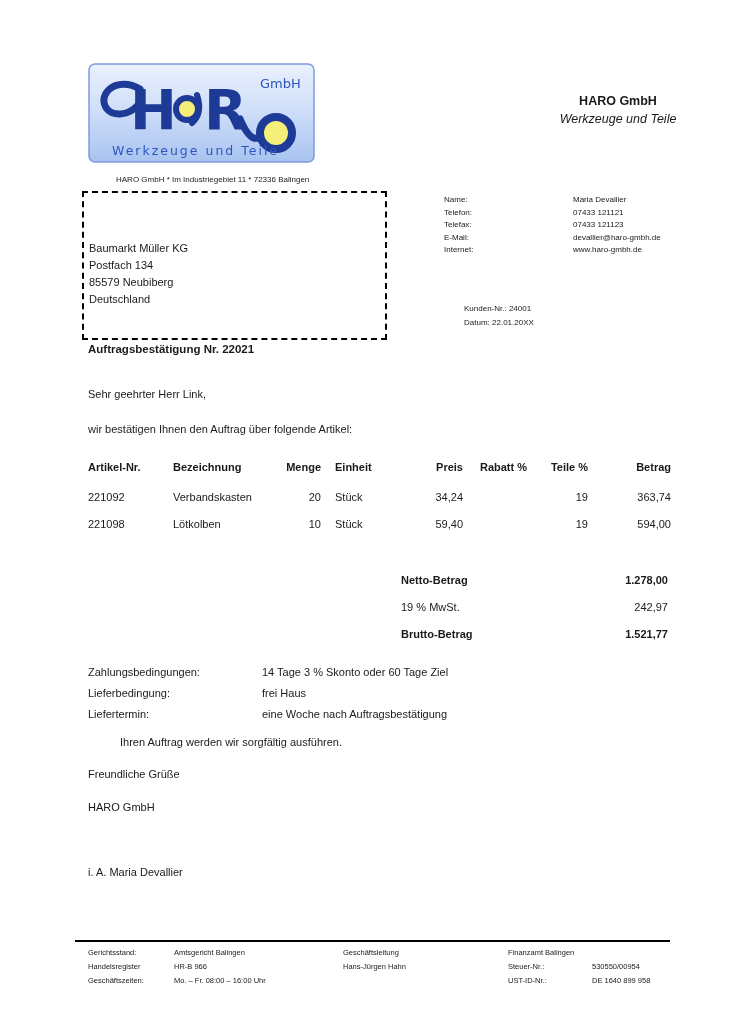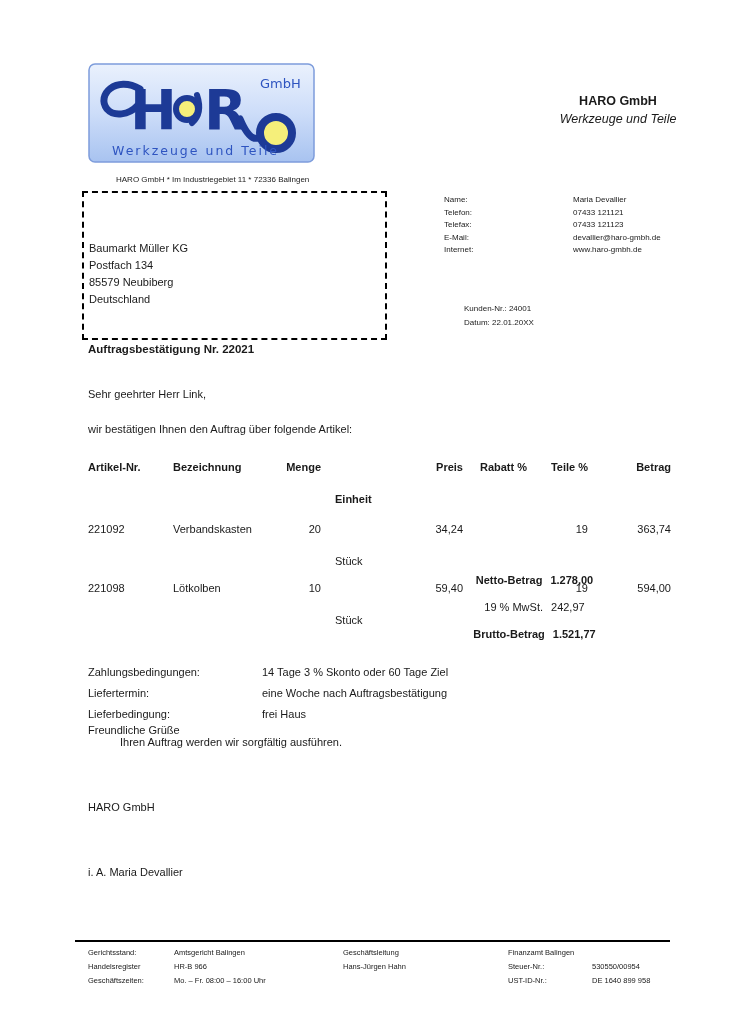--- a/index.html
+++ b/index.html
@@ -32,38 +32,38 @@
 
   
   .items{position:absolute;left:88px;top:460px;width:583px;font-size:11px;line-height:14px;}
   .trow{display:flex;}
   .thead{font-weight:bold;margin-bottom:16px;}
   .item-row{margin-bottom:13px;}
   .c{display:block;}
   .c-art{width:85px;text-align:left;}
   .c-bez{width:105px;text-align:left;}
   .c-menge{width:43px;text-align:right;}
-  .c-einh{width:70px;margin-left:14px;text-align:left;margin-top:32px;}
+  .c-einh{width:70px;margin-left:14px;text-align:left;}
   .c-preis{width:58px;text-align:right;}
   .c-rab{width:64px;text-align:right;}
   .c-mwst{width:61px;text-align:right;}
   .c-betr{width:83px;text-align:right;}
 
   
   .totals{position:absolute;left:401px;top:573px;width:267px;font-size:11px;line-height:14px;}
-  .totrow{display:flex;justify-content:center;margin-bottom:13px;gap:8px;}
+  .totrow{display:flex;justify-content:space-between;margin-bottom:13px;gap:8px;}
   .totrow.bold{font-weight:bold;}
 
   
   .terms{position:absolute;left:88px;top:662px;font-size:11px;line-height:21px;}
   .term-lbl{display:inline-block;width:174px;}
 
   
   .assurance{position:absolute;left:88px;top:736px;font-size:11px;margin-left:32px;}
-  .regards{position:absolute;left:88px;top:724px;font-size:11px;}
+  .regards{position:absolute;left:88px;top:768px;font-size:11px;}
   .sign-company{position:absolute;left:88px;top:801px;font-size:11px;}
   .signature{position:absolute;left:88px;top:866px;font-size:11px;}
 
   
   .footer-rule{position:absolute;left:75px;top:940px;width:595px;height:2px;background:#000;}
   .footer{position:absolute;left:88px;top:946px;width:582px;font-size:7.5px;line-height:14px;}
   .fcol{position:absolute;top:0;white-space:nowrap;}
   .fcol1{left:0;}
   .fcol2{left:255px;}
   .fcol3{left:420px;}
@@ -173,22 +173,22 @@
       <span>242,97</span>
     </div>
     <div class="totrow bold">
       <span>Brutto-Betrag</span>
       <span>1.521,77</span>
     </div>
   </div>
 
   <div class="terms">
     <div><span class="term-lbl">Zahlungsbedingungen:</span><span>14 Tage 3 % Skonto oder 60 Tage Ziel</span></div>
+    <div><span class="term-lbl">Lieferbedingung:</span><span>frei Haus</span></div>
     <div><span class="term-lbl">Liefertermin:</span><span>eine Woche nach Auftragsbestätigung</span></div>
-    <div><span class="term-lbl">Lieferbedingung:</span><span>frei Haus</span></div>
   </div>
 
   <div class="assurance">Ihren Auftrag werden wir sorgfältig ausführen.</div>
   <div class="regards">Freundliche Grüße</div>
   <div class="sign-company">HARO GmbH</div>
   <div class="signature">i. A. Maria Devallier</div>
 
   <div class="footer-rule"></div>
   <div class="footer">
     <div class="fcol fcol1">

